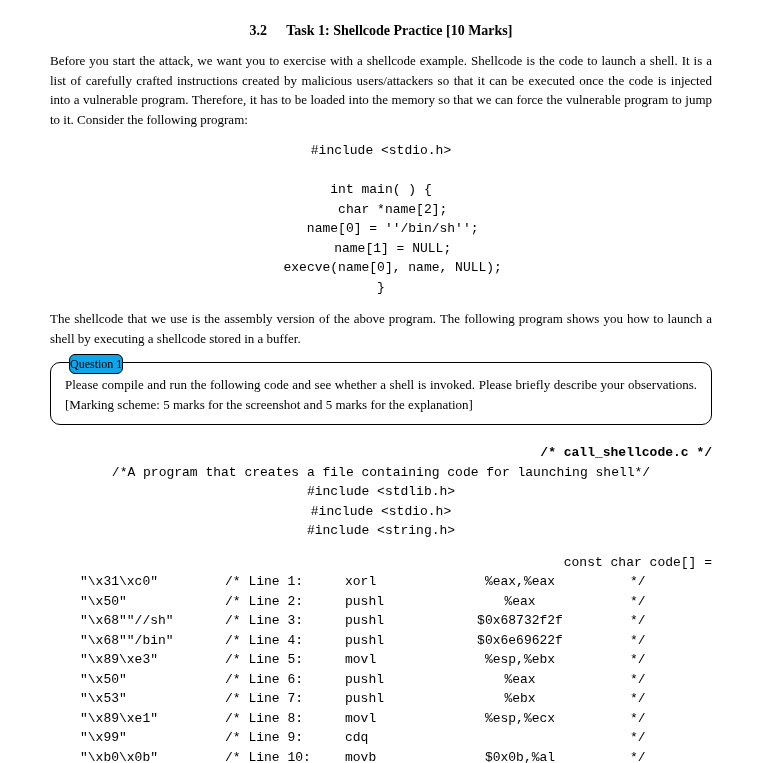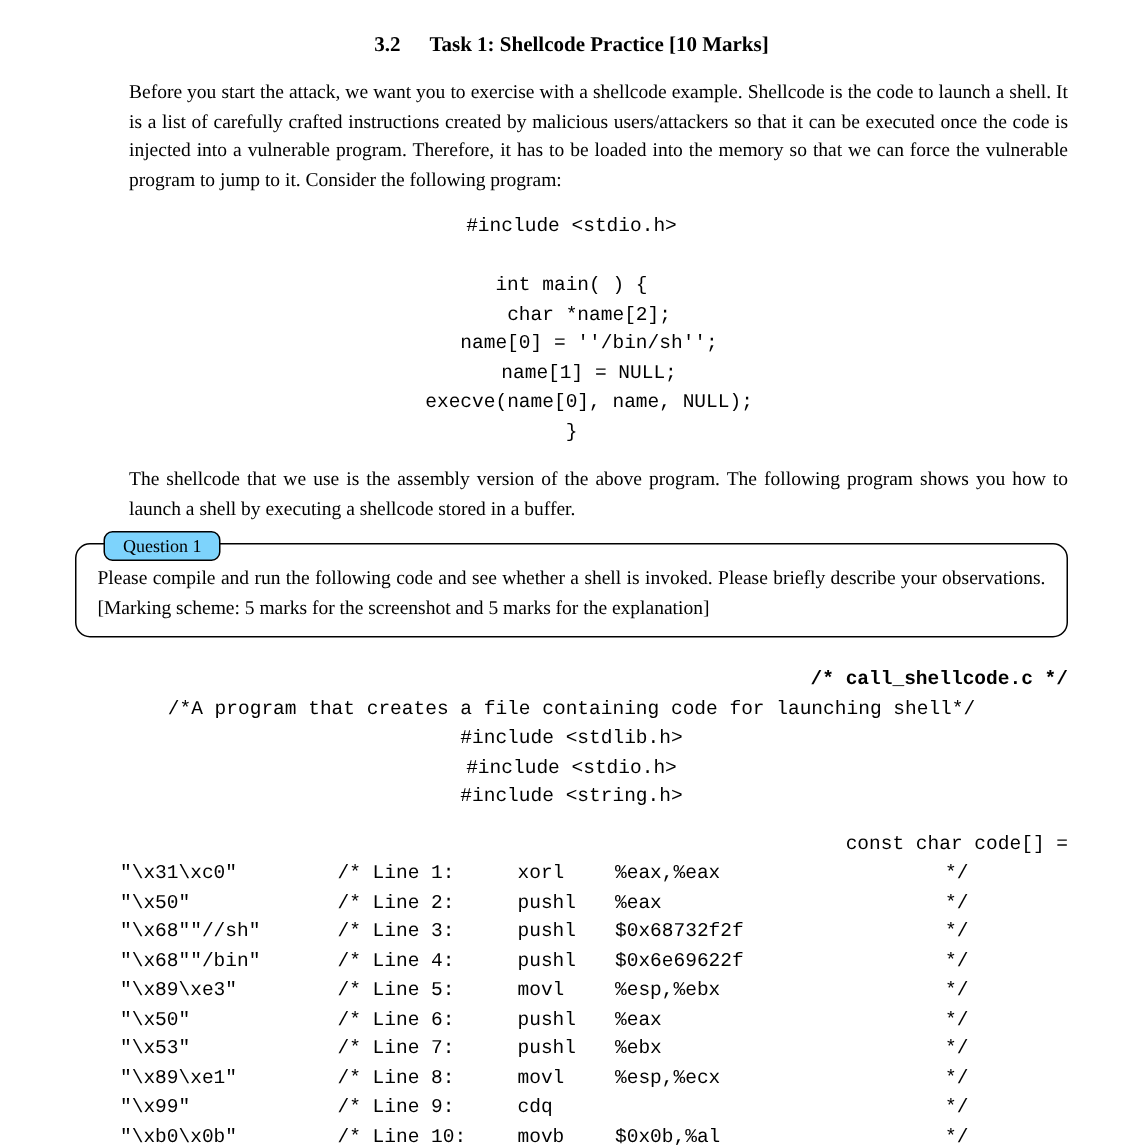--- a/index.html
+++ b/index.html
@@ -13,43 +13,43 @@
       width: 762px;
       text-align: justify;
     }
     .section-heading {
       font-weight: bold;
       font-size: 14px;
       margin-bottom: 10px;
       text-align: center;
     }
     .sec-num { display: inline-block; margin-right: 16px; }
-    .paragraph { margin-bottom: 12px; margin-left: 36px; }
+    .paragraph { margin-bottom: 12px; }
     .code-block {
       font-family: 'Courier New', Courier, monospace;
       font-size: 13px;
       white-space: pre;
       margin-bottom: 12px;
       text-align: center;
       line-height: 1.5;
     }
     .question-box {
       border: 1.5px solid #000;
       border-radius: 10px;
       padding: 12px 14px 10px 14px;
       margin: 14px 0 18px 0;
       position: relative;
       text-align: justify;
     }
     .question-legend {
       position: absolute;
       top: -9px;
       left: 18px;
-      background: #7dd3fc;
-      padding: 0 12px;
+      background: #0ea5e9;
+      padding: 0 0;
       border: 1.5px solid #000;
       border-radius: 6px;
       font-size: 12px;
     }
     .bold { font-weight: normal; }
     .code-header {
       font-family: 'Courier New', Courier, monospace;
       font-weight: bold;
       font-size: 13px;
       text-align: right;
@@ -58,21 +58,21 @@
       font-family: 'Courier New', Courier, monospace;
       font-size: 13px;
       border-collapse: collapse;
       text-align: left;
       white-space: pre;
     }
     .shellcode-table td { padding: 0 0; vertical-align: top; }
     .col-bytes { width: 175px; padding-left: 30px !important; }
     .col-line  { width: 120px; margin-left: 20px; }
     .col-instr { width: 65px; }
-    .col-args  { width: 220px; }
+    .col-args  { width: 220px; text-align: center; }
     .col-end   { }
     .const-decl {
       font-family: 'Courier New', Courier, monospace;
       font-size: 13px;
       text-align: right;
       margin-bottom: 0;
     }
   </style>
 </head>
 <body>

